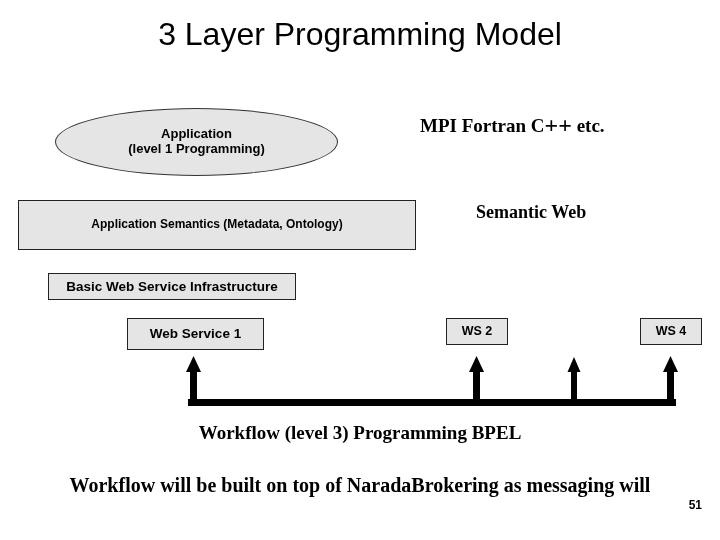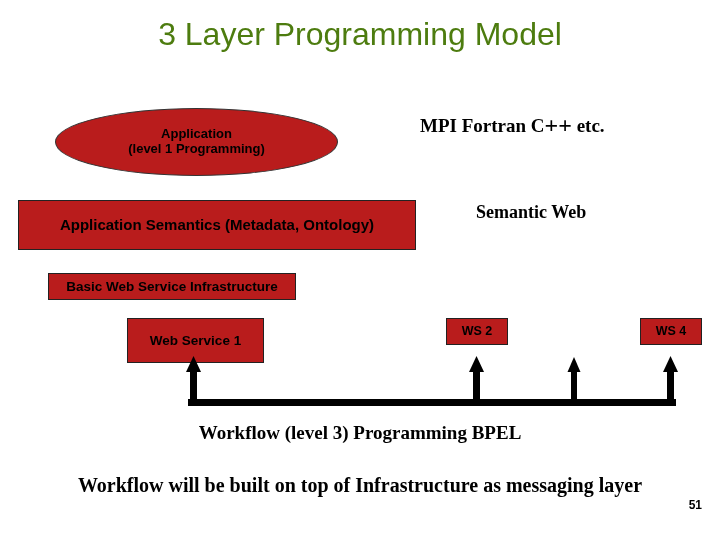--- a/index.html
+++ b/index.html
@@ -21,28 +21,28 @@
   #slide-title {
     position: absolute;
     left: 0;
     top: 16px;
     width: 720px;
     text-align: center;
     font-family: "Liberation Sans", sans-serif;
     font-size: 32px;
     font-weight: normal;
     letter-spacing: 0px;
-    color: #4d7c0f;
+    color: #000000;
     white-space: nowrap;
   }
 
   
   .shape {
     position: absolute;
-    background: #b91c1c;
+    background: #e5e5e5;
     border: 1px solid #222222;
     box-sizing: border-box;
     display: flex;
     align-items: center;
     justify-content: center;
     text-align: center;
     font-family: "Liberation Sans", sans-serif;
     font-weight: bold;
     color: #000000;
     line-height: 1.15;
@@ -61,39 +61,39 @@
     font-size: 13px;
   }
   #ellipse-application .line1 { display: block; }
   #ellipse-application .line2 { display: block; }
 
   #box-app-semantics {
     left: 18px;
     top: 200px;
     width: 398px;
     height: 50px;
-    font-size: 15px;
+    font-size: 12px;
   }
   #box-app-semantics .line1 { display: block; }
   #box-app-semantics .line2 { display: block; }
 
   #box-basic-ws {
     left: 48px;
     top: 273px;
     width: 248px;
     height: 27px;
     font-size: 13.5px;
     text-align: center;
   }
 
   #box-ws1 {
     left: 127px;
     top: 318px;
     width: 137px;
-    height: 45px;
+    height: 32px;
     font-size: 13.5px;
   }
 
   #box-ws2 { left: 446px; top: 318px; width: 62px; height: 27px; font-size: 12.5px; }
   #box-ws3 { left: 543px; top: 318px; width: 62px; height: 27px; font-size: 12.5px; }
   #box-ws4 { left: 640px; top: 318px; width: 62px; height: 27px; font-size: 12.5px; }
 
   
   .serif-label {
     position: absolute;
@@ -205,16 +205,16 @@
     <polygon points="476.5,356 469,372 484,372" fill="#000000"></polygon>
 
     <rect x="571" y="368" width="6" height="34" fill="#000000"></rect>
     <polygon points="574,357 567.5,372 580.5,372" fill="#000000"></polygon>
 
     <rect x="667" y="368" width="7" height="34" fill="#000000"></rect>
     <polygon points="670.5,356 663,372 678,372" fill="#000000"></polygon>
   </svg>
 
   <div id="caption-workflow">Workflow (level 3) Programming BPEL</div>
-  <div id="caption-narada">Workflow will be built on top of Infrastructure as messaging layer</div>
+  <div id="caption-narada">Workflow will be built on top of NaradaBrokering as messaging will</div>
   <div id="page-number">51</div>
 
 </div>
 
 </body></html>

